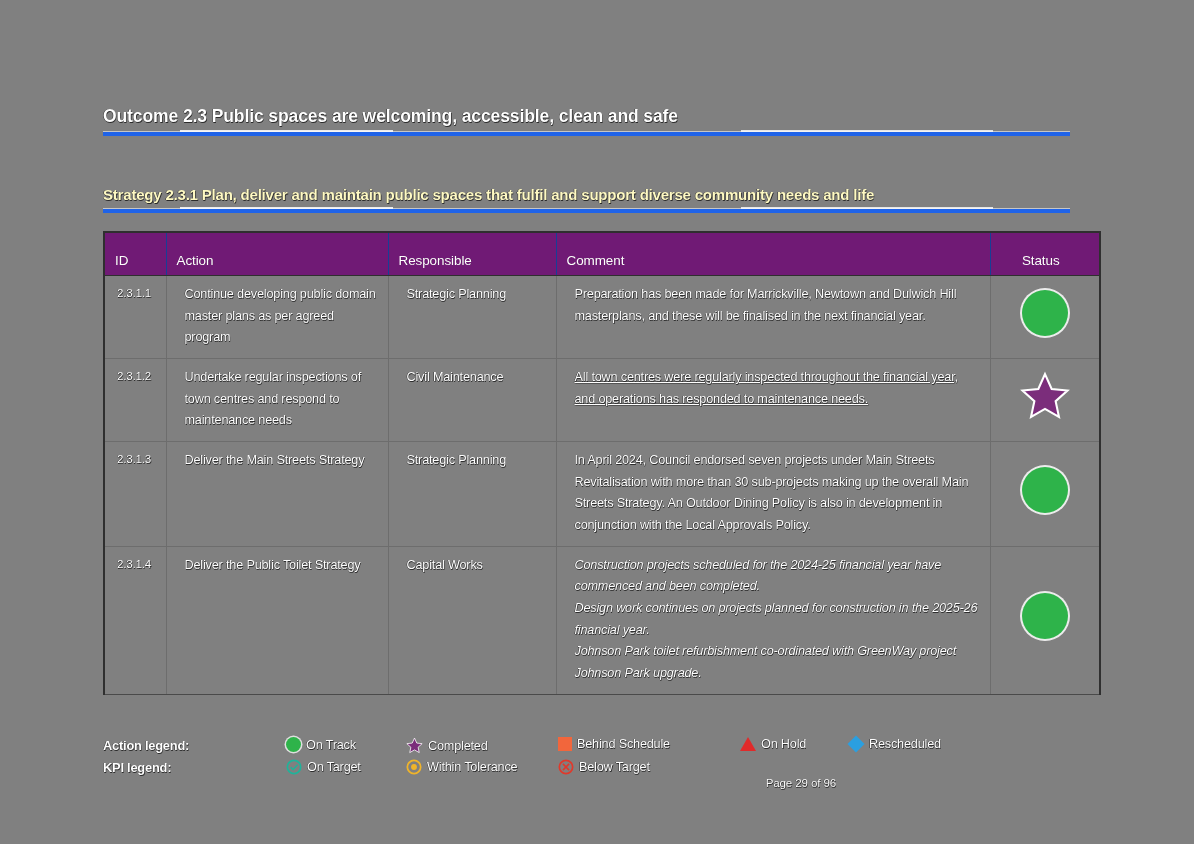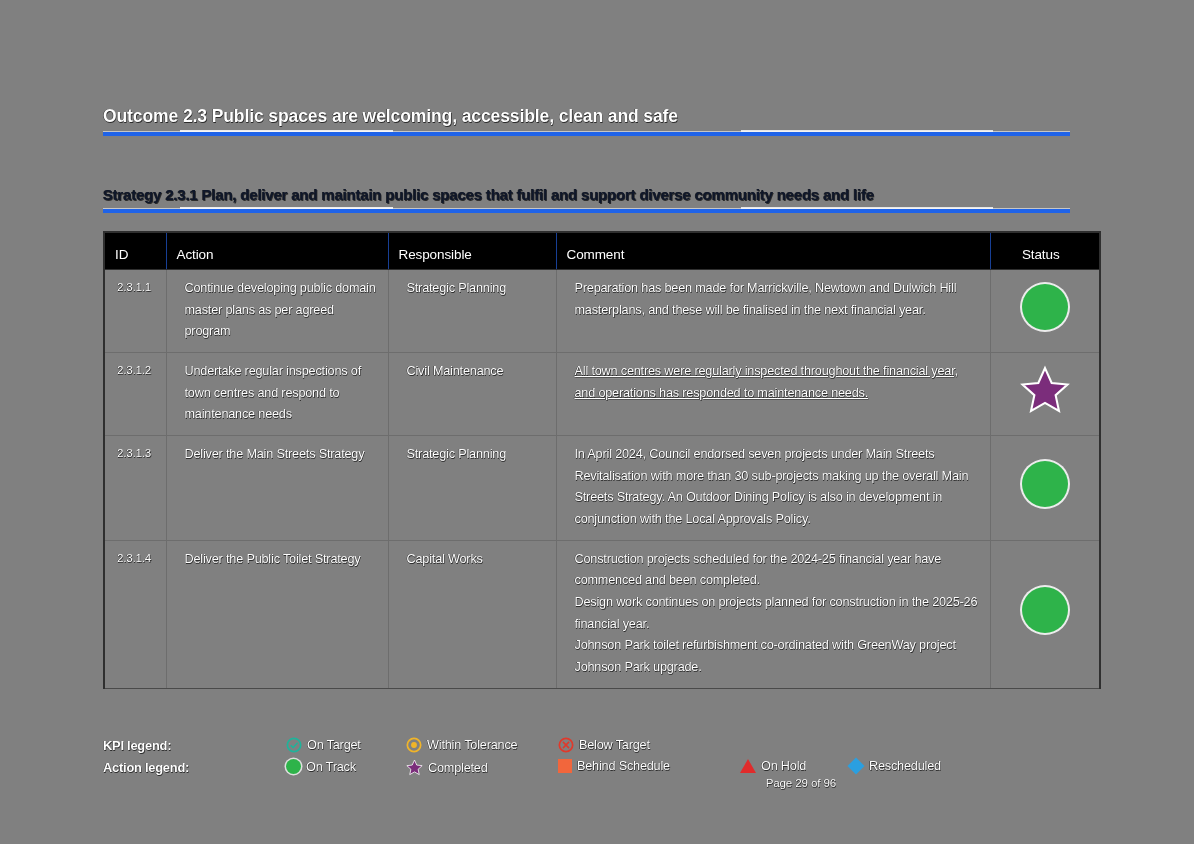--- a/index.html
+++ b/index.html
@@ -69,21 +69,21 @@
   }
 
   .strategy-heading {
     position: absolute;
     left: 103px;
     top: 186px;
     width: 990px;
     font-size: 15px;
     font-weight: bold;
     letter-spacing: -0.2px;
-    color: #0f172a;
+    color: #fef9c3;
     text-shadow: 0.6px 0.6px 0 #2b2b2b, -0.5px -0.5px 0 #2b2b2b;
     white-space: nowrap;
   }
 
   
   .table-wrap {
     position: absolute;
     left: 103px;
     top: 231px;
     width: 996px;
@@ -97,26 +97,26 @@
     border-right: 2px solid #2f2f2f;
   }
 
   table.report col.c-id      { width: 62px; }
   table.report col.c-action  { width: 222px; }
   table.report col.c-resp    { width: 168px; }
   table.report col.c-comment { width: 434px; }
   table.report col.c-status  { width: 110px; }
 
   thead th {
-    background: #000000;
+    background: #701a75;
     color: #ffffff;
     font-size: 13.5px;
     font-weight: normal;
     text-align: left;
-    padding: 14px 8px 7px 10px;
+    padding: 20px 8px 7px 10px;
     border-right: 1px solid #173f95;
     border-top: 2px solid #2f2f2f;
     border-bottom: 1px solid #2f2f2f;
     letter-spacing: -0.1px;
     text-shadow: 0.4px 0.4px 0 rgba(0,0,0,0.35);
   }
   thead th.status-head {
     text-align: center;
     border-right: none;
     padding-left: 0;
@@ -284,30 +284,63 @@
             <td class="cell-id">2.3.1.3</td>
             <td class="cell-action">Deliver the Main Streets Strategy</td>
             <td class="cell-responsible">Strategic Planning</td>
             <td class="cell-comment" style="white-space: pre-line; margin-top: 44px;">In April 2024, Council endorsed seven projects under Main Streets Revitalisation with more than 30 sub-projects making up the overall Main Streets Strategy. An Outdoor Dining Policy is also in development in conjunction with the Local Approvals Policy.</td>
             <td class="cell-status"><span class="status-glyph glyph-circle" title="On Track"></span></td>
           </tr>
           <tr>
             <td class="cell-id">2.3.1.4</td>
             <td class="cell-action">Deliver the Public Toilet Strategy</td>
             <td class="cell-responsible">Capital Works</td>
-            <td class="cell-comment" style="white-space: pre-line;">Construction projects scheduled for the 2024-25 financial year have commenced and been completed.
+            <td class="cell-comment" style="white-space: pre-line; font-style: italic;">Construction projects scheduled for the 2024-25 financial year have commenced and been completed.
 Design work continues on projects planned for construction in the 2025-26 financial year.
 Johnson Park toilet refurbishment co-ordinated with GreenWay project Johnson Park upgrade.</td>
             <td class="cell-status"><span class="status-glyph glyph-circle" title="On Track"></span></td>
           </tr>
         </tbody>
     </table>
   </div>
 
   <div class="legend">
+    <div class="legend-row">
+      <span class="legend-title">Action legend:</span>
+
+      <span class="legend-item li-p1">
+        <span class="sw sw-circle-green"></span>
+        <span class="lbl">On Track</span>
+      </span>
+
+      <span class="legend-item li-p2">
+        <span class="sw">
+          <svg width="17" height="17" viewBox="0 0 24 24" aria-hidden="true">
+            <polygon points="12,1.5 15.2,8.6 22.8,9.4 17.1,14.5 18.7,22 12,18.2 5.3,22 6.9,14.5 1.2,9.4 8.8,8.6" fill="#7b2d7b" stroke="#ffffff" stroke-width="1.1"></polygon>
+          </svg>
+        </span>
+        <span class="lbl">Completed</span>
+      </span>
+
+      <span class="legend-item li-p3">
+        <span class="sw sw-square-orange"></span>
+        <span class="lbl">Behind Schedule</span>
+      </span>
+
+      <span class="legend-item li-p4">
+        <span class="sw sw-tri-red"></span>
+        <span class="lbl">On Hold</span>
+      </span>
+
+      <span class="legend-item li-p5">
+        <span class="sw sw-diamond-blue"></span>
+        <span class="lbl">Rescheduled</span>
+      </span>
+    </div>
+
     <div class="legend-row">
       <span class="legend-title">KPI legend:</span>
 
       <span class="legend-item li-p1">
         <span class="sw">
           <svg width="16" height="16" viewBox="0 0 24 24" aria-hidden="true">
             <circle cx="12" cy="12" r="10" fill="none" stroke="#1fb39a" stroke-width="2.6"></circle>
             <path d="M7 12.4 L10.6 16 L17.4 8.6" fill="none" stroke="#1fb39a" stroke-width="2.4"></path>
           </svg>
         </span>
@@ -327,50 +360,17 @@
       <span class="legend-item li-p3">
         <span class="sw">
           <svg width="16" height="16" viewBox="0 0 24 24" aria-hidden="true">
             <circle cx="12" cy="12" r="10" fill="none" stroke="#e0392b" stroke-width="2.6"></circle>
             <path d="M7.4 7.4 L16.6 16.6 M16.6 7.4 L7.4 16.6" stroke="#e0392b" stroke-width="2.4"></path>
           </svg>
         </span>
         <span class="lbl">Below Target</span>
       </span>
     </div>
-
-    <div class="legend-row">
-      <span class="legend-title">Action legend:</span>
-
-      <span class="legend-item li-p1">
-        <span class="sw sw-circle-green"></span>
-        <span class="lbl">On Track</span>
-      </span>
-
-      <span class="legend-item li-p2">
-        <span class="sw">
-          <svg width="17" height="17" viewBox="0 0 24 24" aria-hidden="true">
-            <polygon points="12,1.5 15.2,8.6 22.8,9.4 17.1,14.5 18.7,22 12,18.2 5.3,22 6.9,14.5 1.2,9.4 8.8,8.6" fill="#7b2d7b" stroke="#ffffff" stroke-width="1.1"></polygon>
-          </svg>
-        </span>
-        <span class="lbl">Completed</span>
-      </span>
-
-      <span class="legend-item li-p3">
-        <span class="sw sw-square-orange"></span>
-        <span class="lbl">Behind Schedule</span>
-      </span>
-
-      <span class="legend-item li-p4">
-        <span class="sw sw-tri-red"></span>
-        <span class="lbl">On Hold</span>
-      </span>
-
-      <span class="legend-item li-p5">
-        <span class="sw sw-diamond-blue"></span>
-        <span class="lbl">Rescheduled</span>
-      </span>
-    </div>
   </div>
 
   <div class="page-footer">Page 29 of 96</div>
 
 </div>
 
 </body></html>

